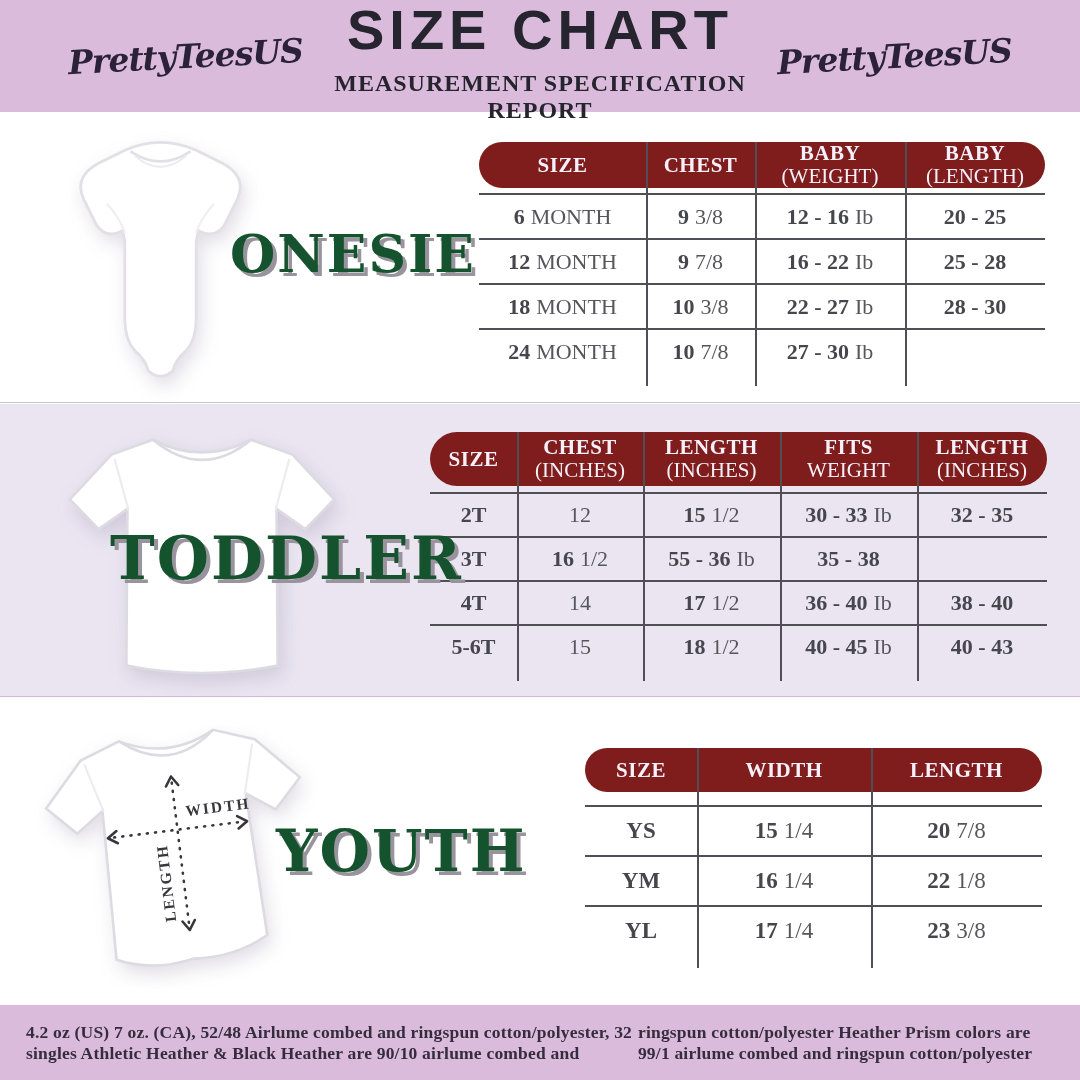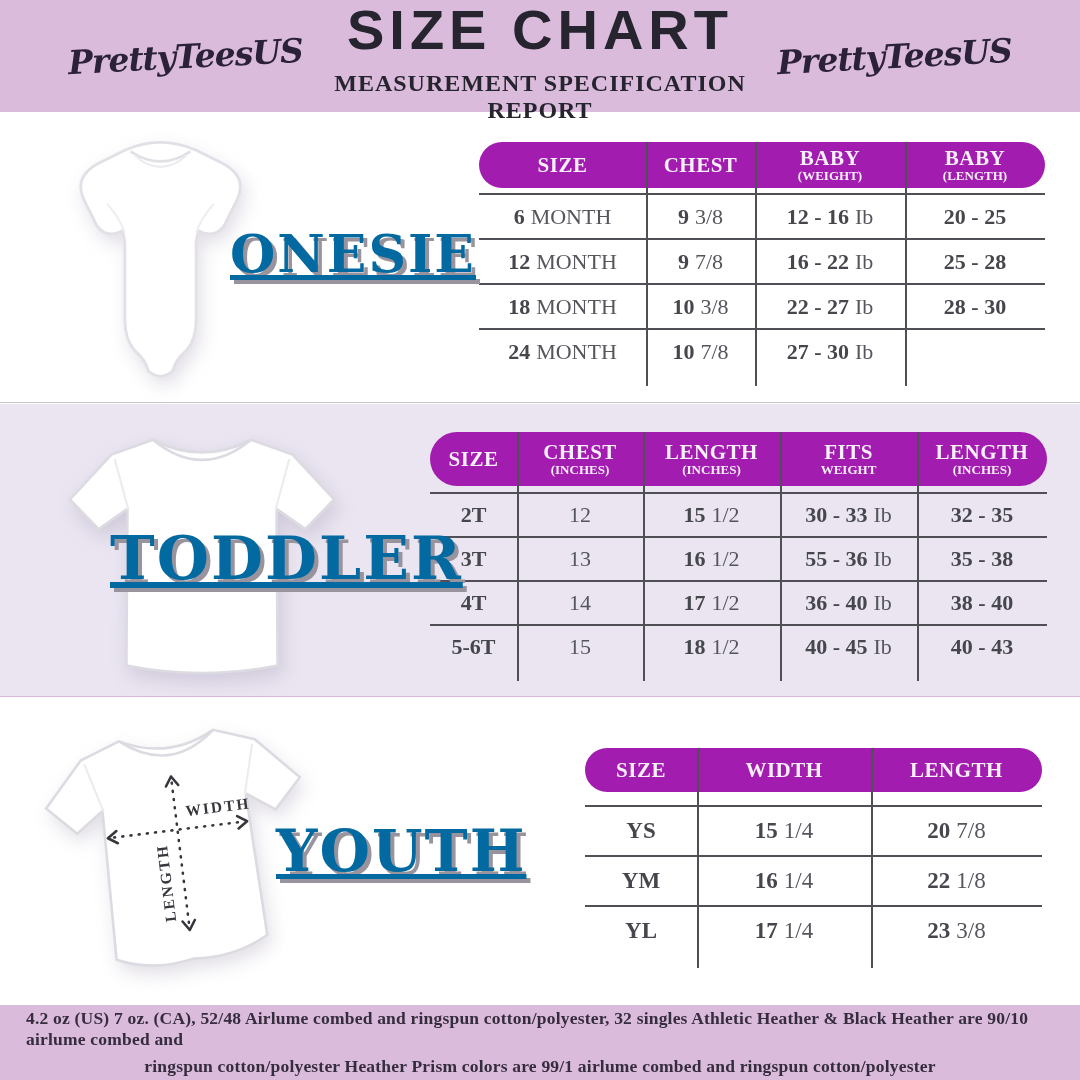--- a/index.html
+++ b/index.html
@@ -2,61 +2,61 @@
 <html><head>
 <meta charset="utf-8">
 <style>
   html,body{margin:0;padding:0;background:#ffffff;}
   .page{position:relative;width:1080px;height:1080px;overflow:hidden;background:#fff;
         font-family:"Liberation Serif",serif;}
 
   
   .band{position:absolute;left:0;width:1080px;background:#dabbdb;box-sizing:border-box;z-index:1;}
   .band.top{top:0;height:112px;display:flex;align-items:center;justify-content:space-between;padding:0 68px;}
-  .band.bottom{top:1005px;height:75px;display:flex;flex-direction:column;align-items:center;justify-content:center;padding:0 26px;}
+  .band.bottom{top:1005px;height:75px;display:flex;flex-direction:row;align-items:center;justify-content:center;padding:0 26px;}
   .band.bottom p{margin:3px 0;font-size:17.5px;color:#352c3d;letter-spacing:.2px;font-weight:bold;}
 
   .brand{font-family:"DejaVu Serif",serif;font-style:italic;font-weight:bold;font-size:33px;
          color:#2b2138;transform:rotate(-3deg);letter-spacing:-1px;white-space:nowrap;}
   .title-block{text-align:center;margin-top:2px;}
   .main-title{font-family:"Liberation Sans",sans-serif;font-weight:bold;font-size:56px;line-height:1;
               letter-spacing:5px;color:#26242e;margin:12px;}
   .sub-title{font-weight:bold;font-size:24px;letter-spacing:1px;color:#26242e;margin-top:5px;}
 
   
   .sec{position:absolute;left:0;width:1080px;box-sizing:border-box;}
   .sec-onesie{top:112px;height:291px;background:#fff;border-bottom:1px solid #c6c5ca;}
   .sec-toddler{top:404px;height:293px;background:#eae5f1;border-bottom:1px solid #d8b7d9;}
   .sec-youth{top:698px;height:307px;background:#fff;}
 
-  .sec-title{position:absolute;font-family:"DejaVu Serif",serif;font-weight:bold;color:#0369a1;
-             text-shadow:4px 4px 0 #98939d;letter-spacing:2px;z-index:3;line-height:1;text-decoration:underline;}
+  .sec-title{position:absolute;font-family:"DejaVu Serif",serif;font-weight:bold;color:#14532d;
+             text-shadow:4px 4px 0 #98939d;letter-spacing:2px;z-index:3;line-height:1;}
   .title-onesie{left:230px;top:116px;font-size:52px;}
   .title-toddler{left:110px;top:124px;font-size:60px;}
   .title-youth{left:276px;top:124px;font-size:58px;text-align:center;}
 
   .shirt{position:absolute;filter:drop-shadow(4px 8px 9px rgba(110,95,130,.20));}
   svg{overflow:visible;}
   .onesie-img{left:38px;top:4px;}
   .toddler-img{left:42px;top:8px;}
   .youth-img{left:24px;top:10px;}
 
   
   .size-table{position:absolute;z-index:2;}
   .tbl-onesie{left:479px;top:30px;width:566px;--cols:167px 109px 150px 140px;}
   .tbl-toddler{left:430px;top:28px;width:617px;--cols:87px 126px 137px 137px 130px;}
   .tbl-youth{left:585px;top:50px;width:457px;--cols:112px 174px 171px;}
 
-  .t-head{display:grid;grid-template-columns:var(--cols);background:#a21caf;border-radius:28px;align-items:center;}
+  .t-head{display:grid;grid-template-columns:var(--cols);background:#7f1d1d;border-radius:28px;align-items:center;}
   .tbl-onesie .t-head{height:46px;margin-bottom:5px;}
   .tbl-toddler .t-head{height:54px;margin-bottom:6px;}
   .tbl-youth .t-head{height:44px;margin-bottom:13px;}
   .t-hcell{display:flex;flex-direction:column;align-items:center;justify-content:center;color:#f7f0fa;line-height:1.08;}
   .t-hcell .main{font-weight:bold;font-size:21px;letter-spacing:.5px;}
-  .t-hcell .sub{font-weight:bold;font-size:13px;}
+  .t-hcell .sub{font-weight:normal;font-size:21px;}
 
   .t-row{display:grid;grid-template-columns:var(--cols);border-top:2px solid #4f4f55;}
   .tbl-onesie .t-row{height:43px;}
   .tbl-toddler .t-row{height:42px;text-align:right;}
   .tbl-youth .t-row{height:48px;}
   .t-cell{display:flex;align-items:center;justify-content:center;gap:6px;font-size:22px;color:#55555c;}
   .tbl-youth .t-cell{font-size:23px;}
   .t-cell .bold{font-weight:bold;color:#46464d;}
   .vline{position:absolute;top:0;bottom:-13px;width:2px;background:#4f4f55;z-index:4;}
 </style>
@@ -226,23 +226,20 @@
               <span class="bold">30 - 33</span>
               <span class="reg">Ib</span>
             </div>
             <div class="t-cell">
               <span class="bold">32 - 35</span>
             </div>
           </div>
           <div class="t-row">
             <div class="t-cell">
               <span class="bold">3T</span>
-            </div>
-            <div class="t-cell">
-              <span class="reg">13</span>
             </div>
             <div class="t-cell">
               <span class="bold">16</span>
               <span class="reg">1/2</span>
             </div>
             <div class="t-cell">
               <span class="bold">55 - 36</span>
               <span class="reg">Ib</span>
             </div>
             <div class="t-cell">

